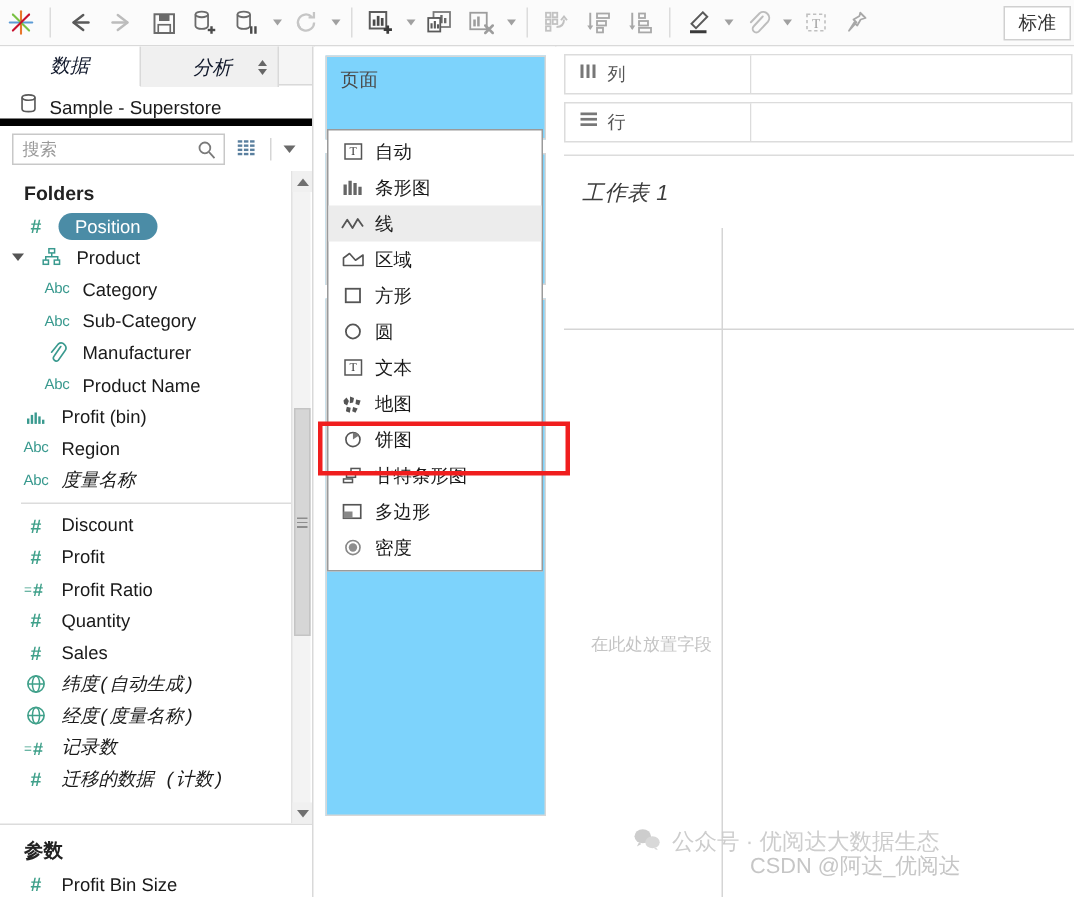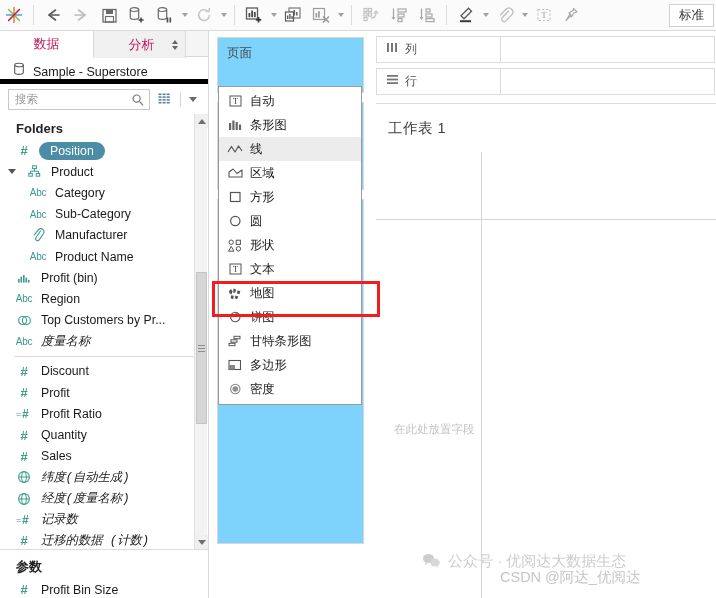--- a/index.html
+++ b/index.html
@@ -44,23 +44,24 @@
   }
 
   
   .left-pane {
     position: absolute; left: 0; top: 31px; width: 209px; height: 567px;
     background: #fff; border-right: 1px solid #d9d9d9;
   }
   .dp-tabs { display: flex; height: 26px; border-bottom: 1px solid #d9d9d9; background: #f5f5f5; }
   .dp-tab {
     display: flex; align-items: center; justify-content: center;
-    font-size: 13px; color: #be185d; background: #fff;
+    font-size: 13px; color: #0f172a; background: #fff;
     border-right: 1px solid #d9d9d9;
     height: 27px;
+    font-style: italic;
   }
   .dp-tab.data { width: 94px; background: #fff; border-bottom: 1px solid #fff; }
   .dp-tab.analysis { width: 92px; background: #f0f0f0; position: relative; }
   .dp-tab.analysis .lbl { margin-right: 14px; margin-left: 18px; }
   .spin-ctl {
     position: absolute; right: 7px; top: 50%; transform: translateY(-50%);
     display: flex; flex-direction: column; gap: 2px; align-items: center;
   }
   .spin-ctl i { display: block; width: 0; height: 0; border-left: 3.5px solid transparent; border-right: 3.5px solid transparent; }
   .spin-ctl i.up { border-bottom: 4px solid #666; }
@@ -168,21 +169,21 @@
   .shelf-lbl {
     width: 124px; display: flex; align-items: center; gap: 6px; padding-left: 9px;
     border-right: 1px solid #dcdcdc; font-size: 12px; color: #555;
   }
   .shelf-drop { flex: 1; background: #fff; }
 
   .ws {
     position: absolute; left: 5px; top: 72px; right: 0; bottom: 0;
     border-top: 1px solid #dcdcdc; background: #fff;
   }
-  .ws-title { font-size: 14.5px; color: #3c3c3c; padding: 15px 0 0 12px; letter-spacing: 0.5px; }
+  .ws-title { font-size: 14.5px; color: #3c3c3c; padding: 15px 0 0 12px; letter-spacing: 0.5px; font-style: italic; }
   .ws-vline { position: absolute; left: 105px; top: 48px; bottom: 0; width: 1px; background: #d5d5d5; }
   .ws-hline { position: absolute; left: 0; right: 0; top: 115px; height: 1px; background: #d5d5d5; }
   .ws-drop { position: absolute; left: 18px; top: 318px; font-size: 11.5px; color: #c4c4c4; }
 
   .wm {
     position: absolute; left: 422px; top: 552px;
     display: flex; align-items: flex-end; gap: 7px;
     font-size: 15px; color: #cdcdcd; white-space: nowrap;
   }
   .wm2 {
@@ -505,29 +506,20 @@
         <span class="nm">Profit (bin)</span>
       </div>
       <div class="fld indent0">
         <span class="ic">
             <span class="abc">Abc</span>
           </span>
         <span class="nm">Region</span>
       </div>
       <div class="fld indent0">
         <span class="ic">
-          <svg width="15" height="13" viewBox="0 0 15 13">
-              <circle cx="5.6" cy="6.5" r="4" fill="none" stroke="#3a9a8f" stroke-width="1.1"></circle>
-              <circle cx="9.4" cy="6.5" r="4" fill="none" stroke="#3a9a8f" stroke-width="1.1"></circle>
-            </svg>
-        </span>
-        <span class="nm">Top Customers by Pr...</span>
-      </div>
-      <div class="fld indent0">
-        <span class="ic">
             <span class="abc">Abc</span>
           </span>
         <span class="nm ital">度量名称</span>
       </div>
 
       <div class="divider-line"></div>
 
       <div class="fld indent0">
         <span class="ic">
             <span class="hashm">#</span>
@@ -690,31 +682,20 @@
         </span>
         <span>方形</span>
       </div>
       <div class="mk-item">
         <span class="mi">
           <svg width="13" height="12" viewBox="0 0 13 12">
               <circle cx="6.3" cy="6" r="4.7" fill="none" stroke="#555" stroke-width="1.2"></circle>
             </svg>
         </span>
         <span>圆</span>
-      </div>
-      <div class="mk-item">
-        <span class="mi">
-          <svg width="15" height="13" viewBox="0 0 15 13">
-              <circle cx="3.2" cy="3.2" r="2.2" fill="none" stroke="#555" stroke-width="1"></circle>
-              <rect x="8.2" y="1.2" width="4.2" height="4.2" fill="none" stroke="#555" stroke-width="1"></rect>
-              <path d="M3.2 7.4 L6 12.2 H0.5 Z" fill="none" stroke="#555" stroke-width="1"></path>
-              <circle cx="10.4" cy="9.8" r="2.2" fill="none" stroke="#555" stroke-width="1"></circle>
-            </svg>
-        </span>
-        <span>形状</span>
       </div>
       <div class="mk-item">
         <span class="mi">
           <svg width="13" height="12" viewBox="0 0 13 12">
               <rect x="1" y="1" width="11" height="10" fill="none" stroke="#555" stroke-width="1"></rect>
               <text x="6.5" y="8.6" font-family="Liberation Serif, serif" font-size="8" fill="#333" text-anchor="middle">T</text>
             </svg>
         </span>
         <span>文本</span>
       </div>

